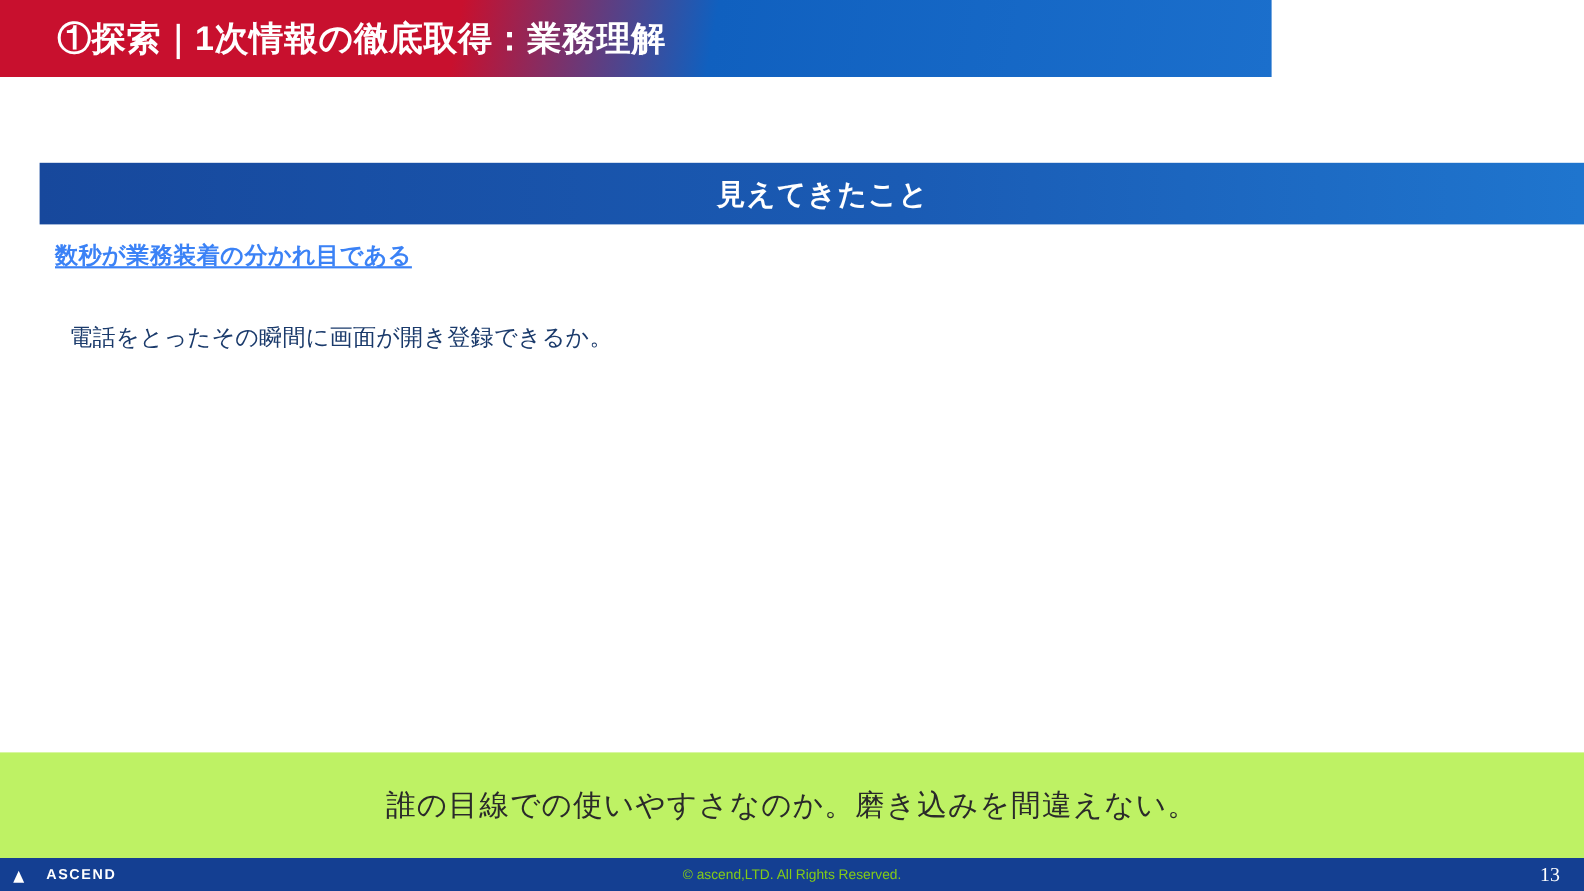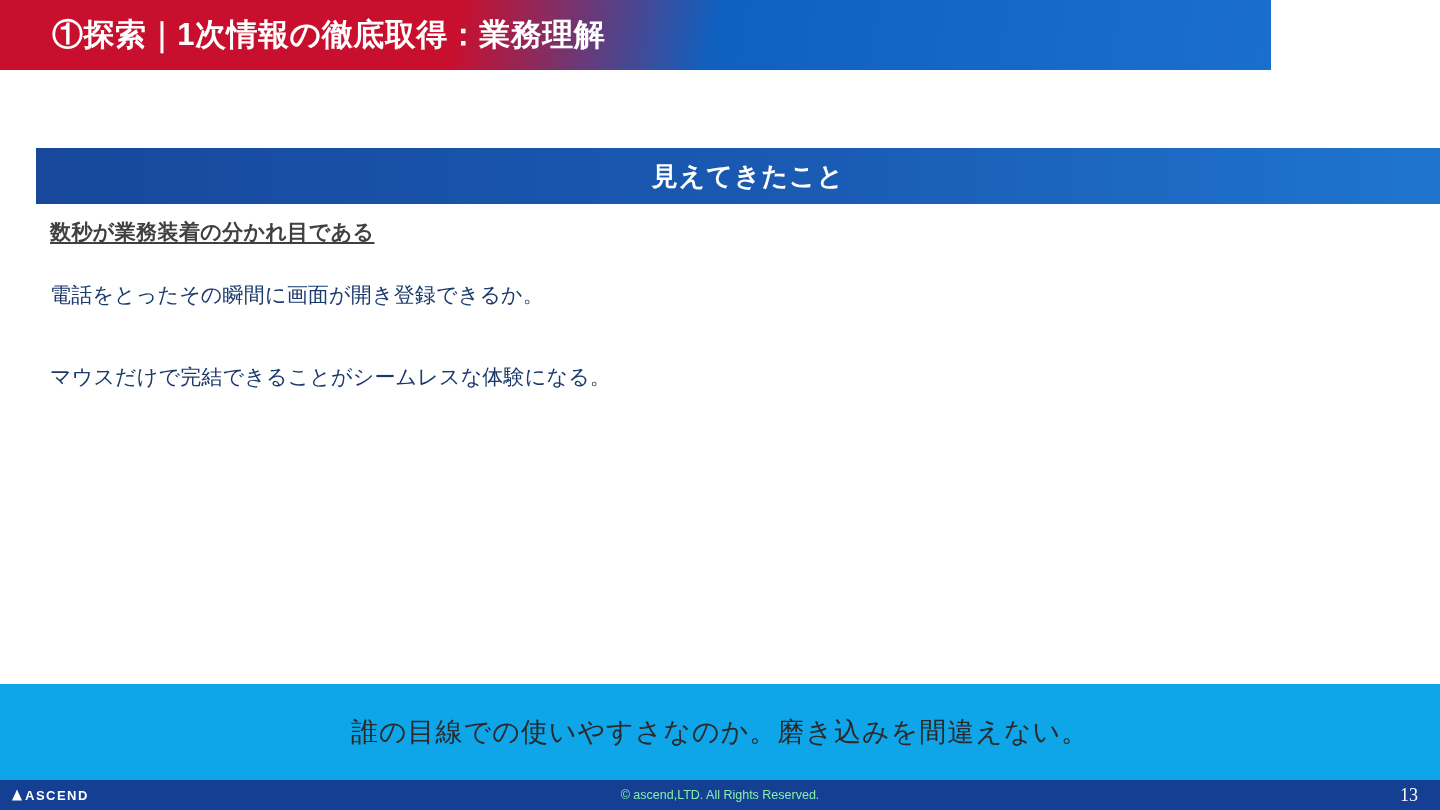--- a/index.html
+++ b/index.html
@@ -13,21 +13,21 @@
     font-family: "Liberation Sans", sans-serif;
     overflow: hidden;
     position: relative;
   }
 
   
   .slide-header {
     position: absolute;
     top: 0;
     left: 0;
-    width: 1271px;
+    width: 1156px;
     height: 70px;
     background: linear-gradient(100deg, #c8102e 0%, #c8102e 36%, #1060bf 56%, #1b6fcc 100%);
     box-sizing: border-box;
   }
   .slide-header-title {
     position: absolute;
     left: 52px;
     top: 50%;
     transform: translateY(-50%);
     color: #ffffff;
@@ -60,49 +60,49 @@
   .content {
     position: absolute;
     left: 50px;
     top: 218px;
     width: 1340px;
   }
   .block {
     margin-bottom: 30px;
   }
   .block-heading {
-    color: #404040;
+    color: #3b82f6;
     font-size: 21px;
     font-weight: bold;
     text-decoration: underline;
     text-underline-offset: 3px;
     letter-spacing: 0.4px;
     margin: 0 0 34px 0;
     display: inline-block;
   }
   .block-line {
     color: #1a3a6b;
     font-size: 21px;
     line-height: 1.42;
     letter-spacing: 0.2px;
-    margin: 0;
+    margin: 13px;
     font-weight: 500;
   }
   .block-2 {
     margin-top: 52px;
   }
 
   
   .highlight-strip {
     position: absolute;
     left: 0;
     top: 684px;
     width: 1440px;
     height: 96px;
-    background: #0ea5e9;
+    background: #bef264;
     display: flex;
     align-items: center;
     justify-content: center;
   }
   .highlight-text {
     color: #2a2a2a;
     font-size: 27px;
     letter-spacing: 1px;
   }
 
@@ -116,22 +116,22 @@
     background: #143f92;
     display: flex;
     align-items: center;
   }
   .brand {
     position: absolute;
     left: 12px;
     top: 50%;
     transform: translateY(-50%);
     display: flex;
-    align-items: center;
-    gap: 3px;
+    align-items: flex-end;
+    gap: 20px;
   }
   .brand-mark {
     width: 0;
     height: 0;
     border-left: 5px solid transparent;
     border-right: 5px solid transparent;
     border-bottom: 11px solid #ffffff;
     position: relative;
     top: 0px;
   }
@@ -139,21 +139,21 @@
     color: #ffffff;
     font-size: 13px;
     font-weight: bold;
     letter-spacing: 1.5px;
   }
   .copyright {
     position: absolute;
     left: 0;
     width: 1440px;
     text-align: center;
-    color: #86efac;
+    color: #84cc16;
     font-size: 12.5px;
   }
   .page-number {
     position: absolute;
     right: 22px;
     top: 50%;
     transform: translateY(-50%);
     color: #ffffff;
     font-size: 18px;
     font-family: Liberation Serif, serif;
@@ -171,21 +171,20 @@
 </div>
 
 <div class="content">
 
   <div class="block">
     <div class="block-heading">数秒が業務装着の分かれ目である</div>
     <p class="block-line">電話をとったその瞬間に画面が開き登録できるか。</p>
   </div>
 
   <div class="block block-2">
-    <p class="block-line">マウスだけで完結できることがシームレスな体験になる。</p>
   </div>
 
 </div>
 
 <div class="highlight-strip">
   <div class="highlight-text">誰の目線での使いやすさなのか。磨き込みを間違えない。</div>
 </div>
 
 <div class="bottom-bar">
   <div class="brand">

